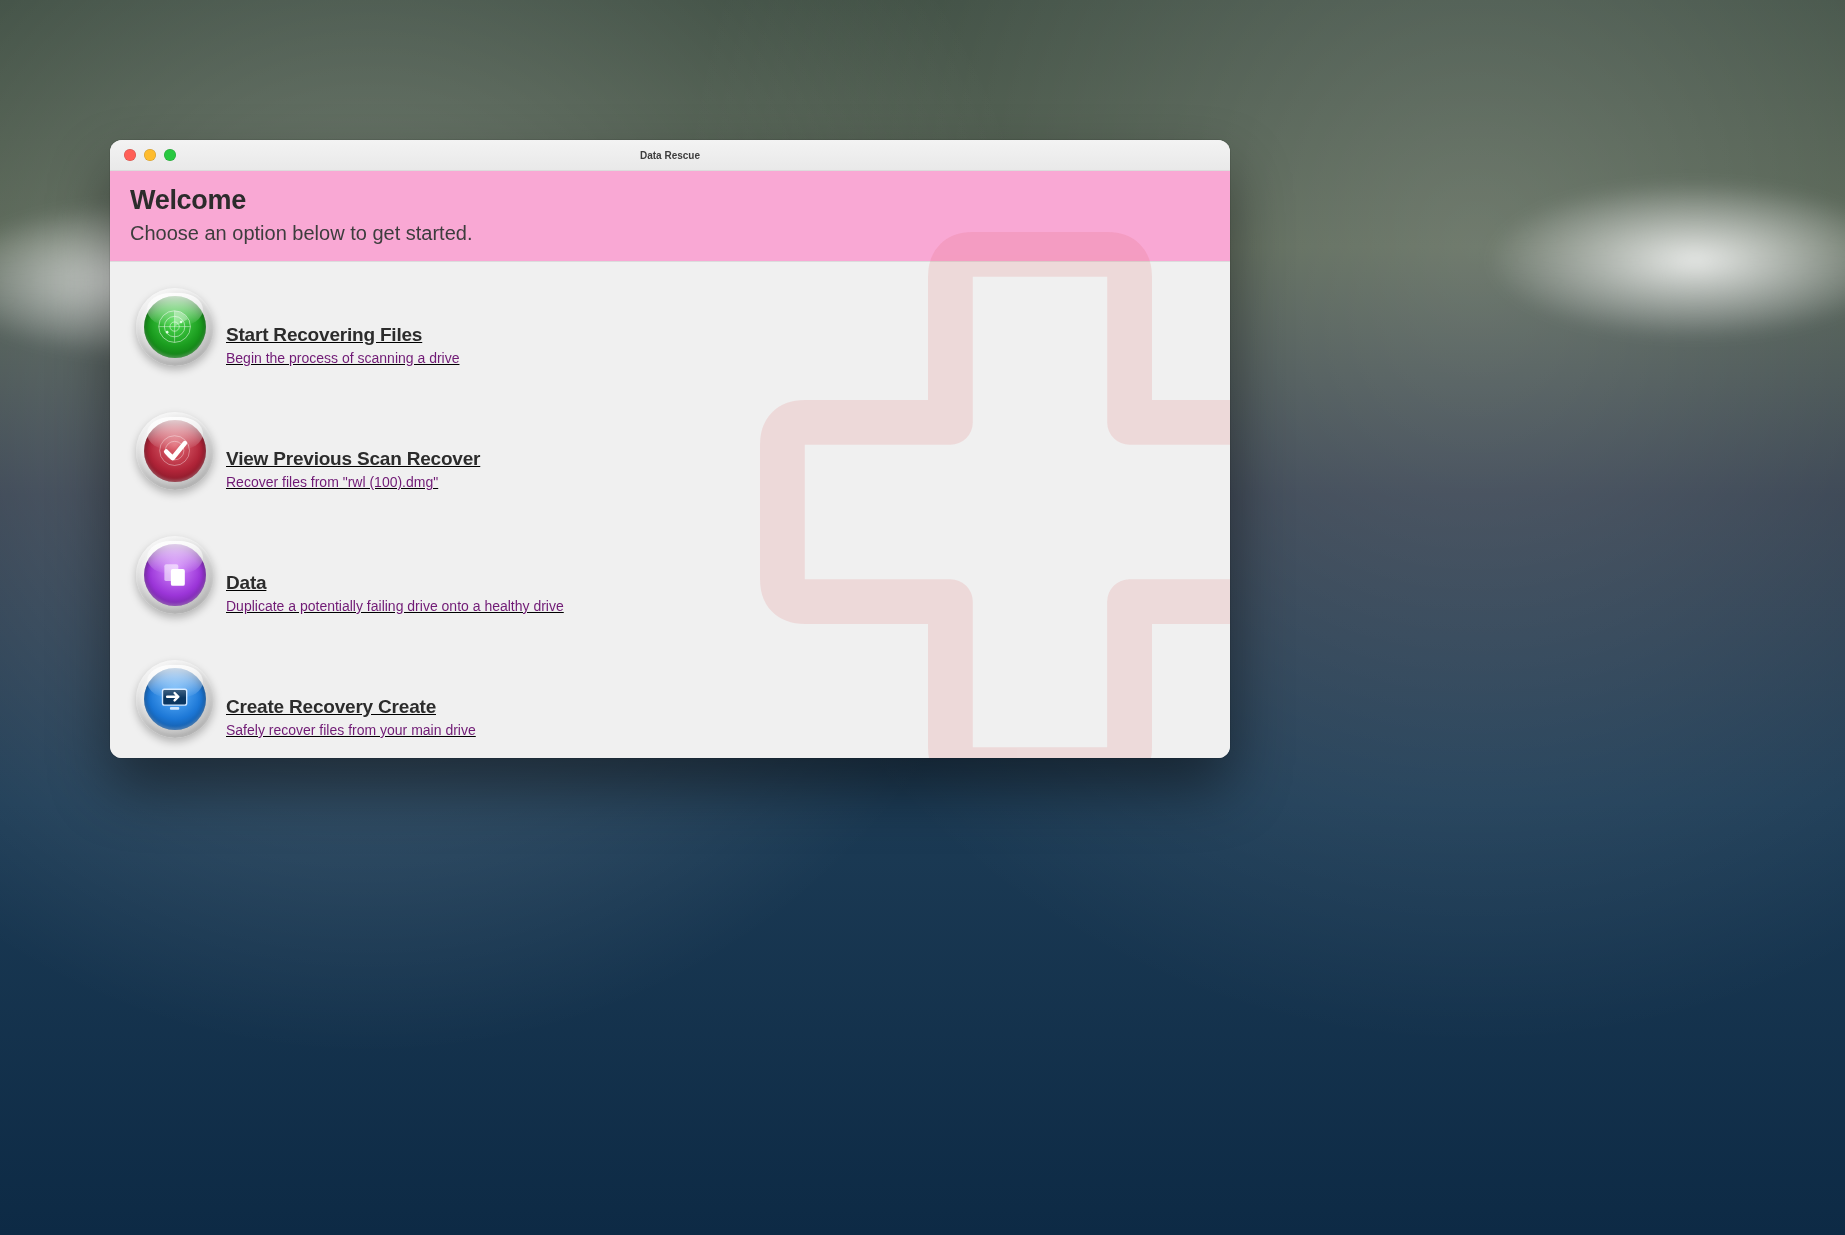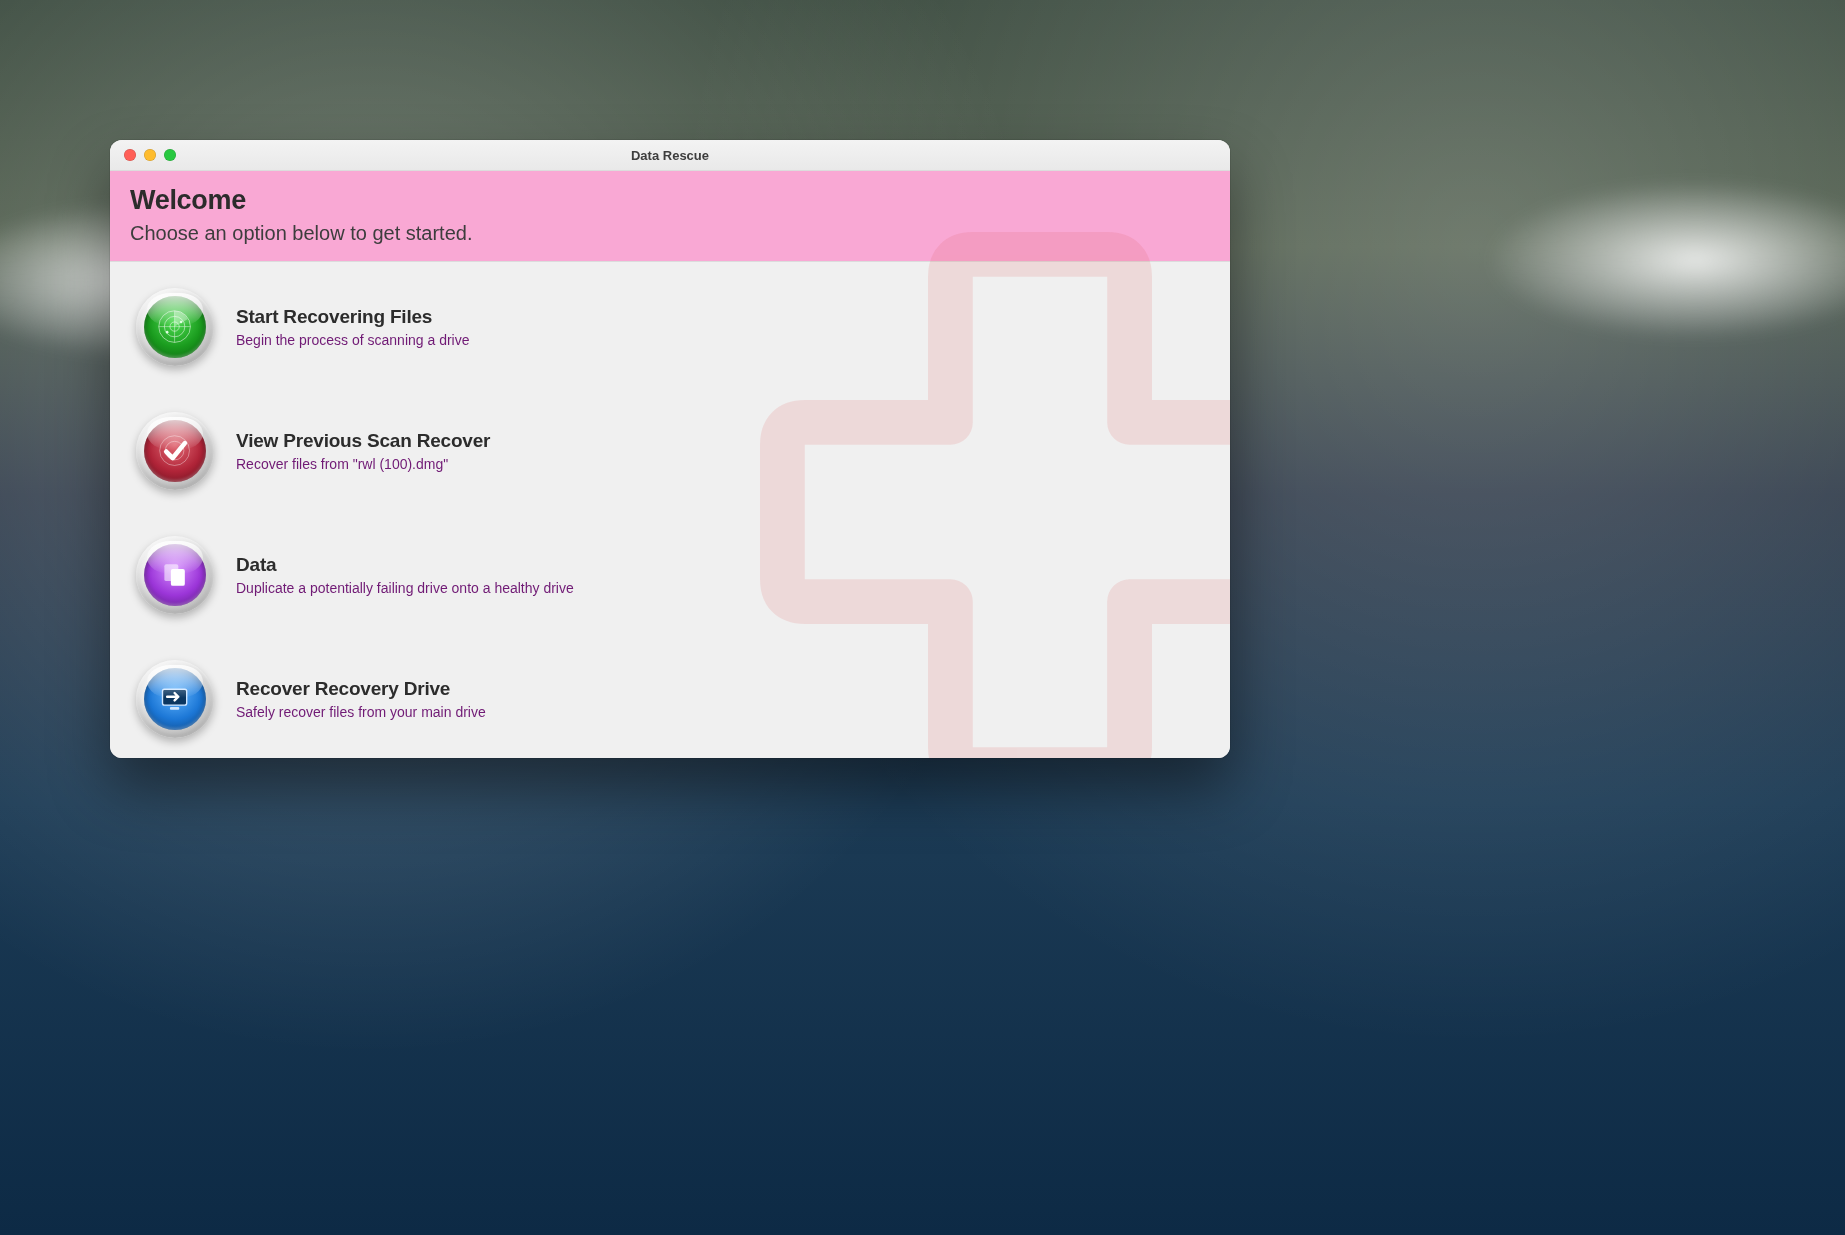--- a/index.html
+++ b/index.html
@@ -40,21 +40,21 @@
     background:linear-gradient(#f3f3f3,#e9e9e9);
   }
   .traffic{
     position:absolute;left:14px;top:50%;transform:translateY(-50%);
     display:flex;gap:8px;
   }
   .tl{width:12px;height:12px;border-radius:50%;box-shadow:inset 0 0 0 .5px rgba(0,0,0,.2);}
   .tl.close{background:#ff5f57;}
   .tl.min{background:#febc2e;}
   .tl.zoom{background:#28c840;}
-  .title{font-size:13px;font-weight:600;color:#3d3d3d;}
+  .title{font-size:10px;font-weight:600;color:#3d3d3d;}
 
   .header{
     padding:14px 20px 16px 20px;
     border-bottom:1px solid #dcdcdc;
     background:#f9a8d4;
   }
   .header h1{margin:0 0 6px 0;font-size:27px;font-weight:800;color:#2c2c2c;letter-spacing:-.3px;}
   .header p{margin:0;font-size:20px;color:#3d3d3d;}
 
   .content{
@@ -63,23 +63,23 @@
     padding:18px 20px 10px 20px;
     background:#f0f0f0;
   }
   .watermark{
     position:absolute;right:-90px;top:-30px;width:560px;height:560px;
     pointer-events:none;opacity:.14;
   }
   .watermark svg{width:100%;height:100%;}
 
   .option{
-    display:flex;align-items:center;gap:22px;
+    display:flex;align-items:flex-end;gap:12px;
     padding:8px 6px;margin-bottom:30px;
-    border-radius:8px;cursor:pointer;
+    border-radius:8px;cursor:pointer;text-decoration:underline;
   }
   .opttext h2{margin:0 0 4px 0;font-size:19px;font-weight:800;color:#2c2c2c;letter-spacing:-.2px;}
   .opttext p{margin:0;font-size:14px;color:#701a75;}
 
   .orb{
     width:78px;height:78px;border-radius:50%;
     position:relative;flex:0 0 78px;
     background:radial-gradient(circle at 35% 30%,#ffffff 0%,#e9e9e9 35%,#cfcfcf 60%,#b0b0b0 100%);
     box-shadow:0 4px 8px rgba(0,0,0,.25),inset 0 2px 4px rgba(255,255,255,.8),inset 0 -3px 6px rgba(0,0,0,.15);
   }
@@ -212,19 +212,19 @@
           <div class="glyph">
             <svg viewBox="0 0 40 40">
               <rect x="7" y="10" width="26" height="17" rx="2" fill="#0b3660" stroke="#cfe6ff" stroke-width="1.5"></rect>
               <rect x="15" y="29" width="10" height="3" rx="1" fill="#cfe6ff"></rect>
               <path d="M12 18 H24 M24 18 L20 14 M24 18 L20 22" fill="none" stroke="#ffffff" stroke-width="2.6" stroke-linecap="round" stroke-linejoin="round"></path>
             </svg>
           </div>
         </div>
       </div>
       <div class="opttext">
-        <h2>Recover Recovery Drive</h2>
+        <h2>Create Recovery Create</h2>
         <p>Safely recover files from your main drive</p>
       </div>
     </div>
 
   </div>
 </div>
 
 </body></html>

